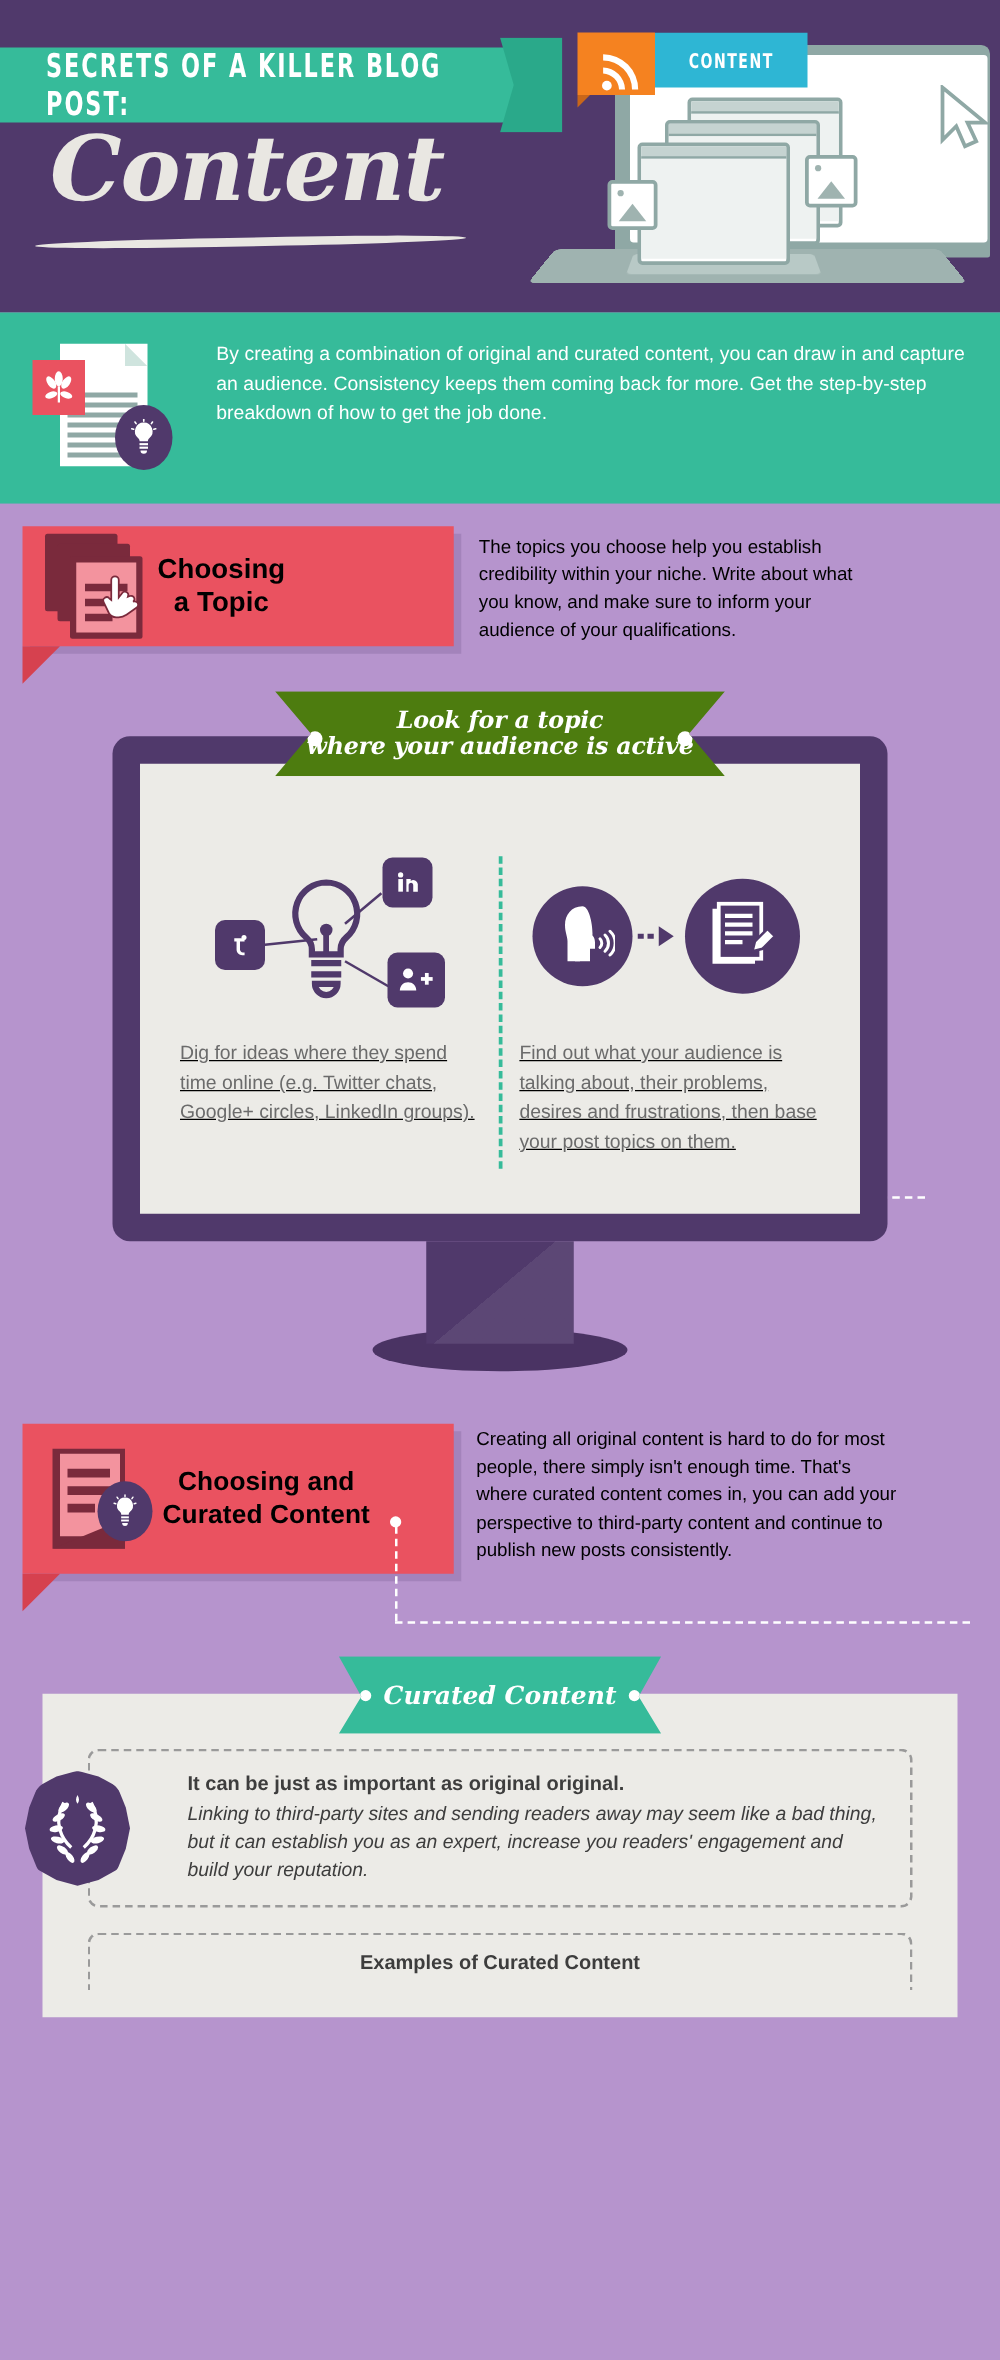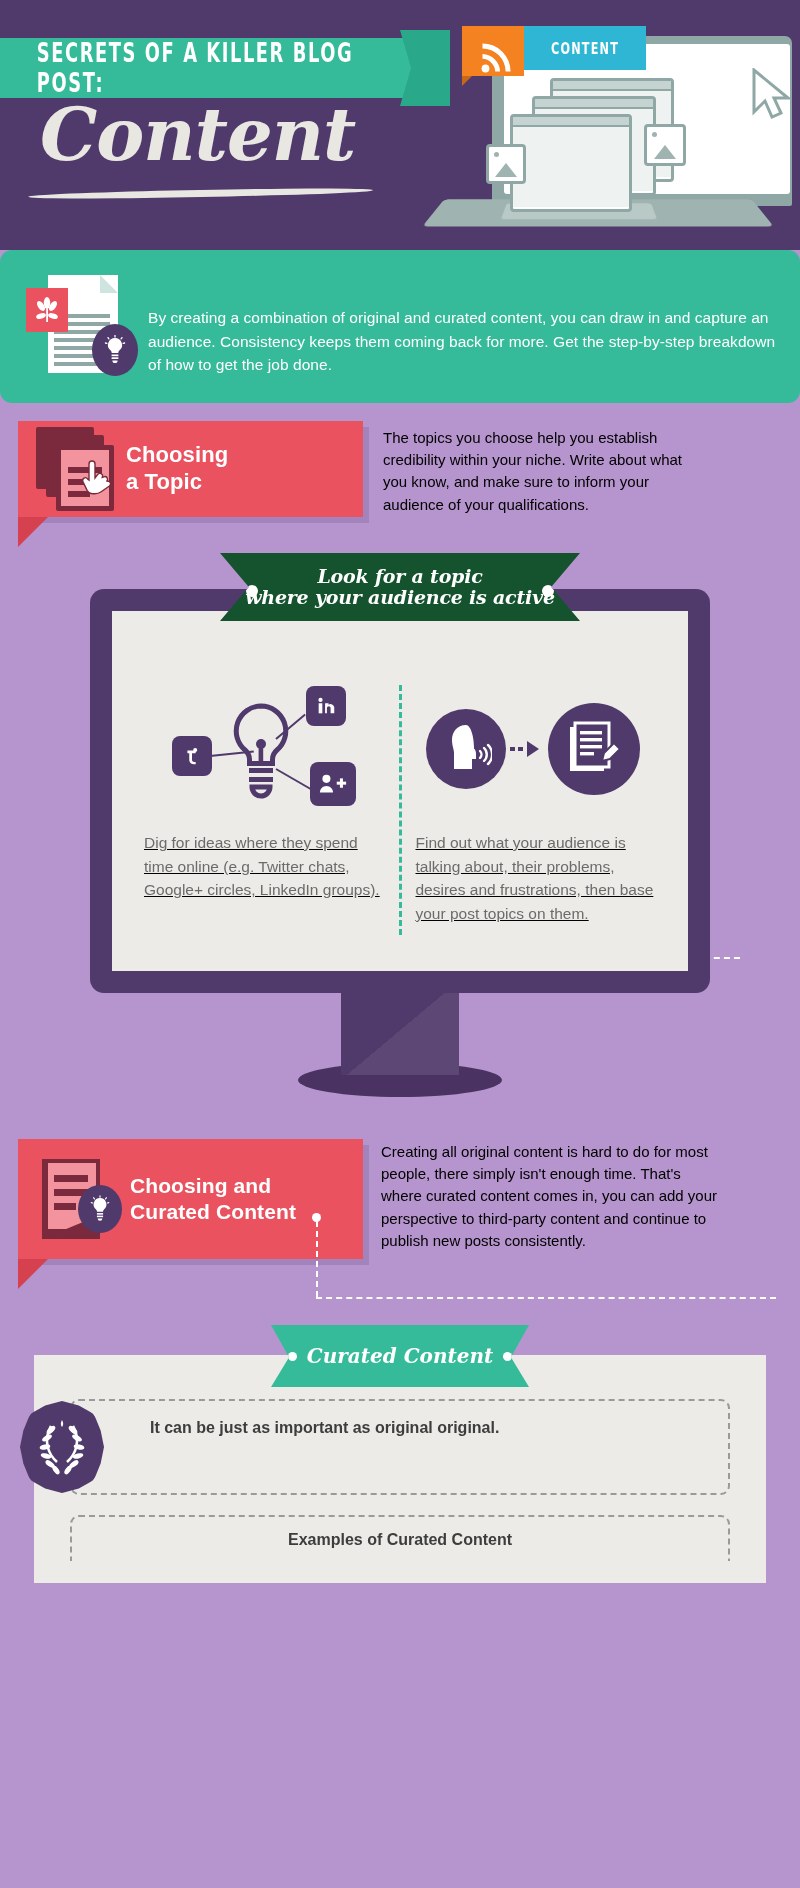--- a/index.html
+++ b/index.html
@@ -120,23 +120,22 @@
   .pc2 { left:204px; top:102px; width:42px; height:42px; z-index:6; }
   .mtn { width:0;height:0;border-left:11px solid transparent;border-right:11px solid transparent;border-bottom:14px solid #9fb3b0; margin-bottom:4px;}
   .sun { position:absolute; left:5px; top:5px; width:5px;height:5px;border-radius:50%;background:#9fb3b0;}
   .cursor { position:absolute; right:8px; top:46px; z-index:9; }
 
   
   .intro {
     position:relative;
     background:#36bb9a;
     padding:22px 24px 26px 24px;
-    display:flex; align-items:flex-end; gap:4px;
+    display:flex; align-items:flex-start; gap:29px;
     min-height:120px;
-    border-radius:12px;
   }
   .intro-icon { position:relative; width:120px; height:105px; flex:0 0 120px; }
   .doc-sheet {
     position:absolute; left:24px; top:3px; width:70px; height:98px;
     background:#ffffff;
   }
   .doc-fold {
     position:absolute; left:76px; top:3px; width:18px; height:18px;
     background:#cfe4de; clip-path:polygon(0 0,100% 100%,0 100%);
   }
@@ -169,25 +168,26 @@
     background:#ea5260;
     display:flex; align-items:center;
     box-shadow:6px 6px 0 rgba(80,57,107,.18);
   }
   .callout:after {
     content:""; position:absolute; left:0; top:100%;
     border-left:30px solid #d6414f;
     border-bottom:30px solid transparent;
   }
   .callout-title {
-    color:#ffffff;
+    color:#000000;
     font-size:22px;
     font-weight:bold;
     line-height:1.22;
     letter-spacing:0.1px;
+    text-align:center;
   }
   .callout-desc {
     color:#000000;
     font-size:15px;
     line-height:1.48;
     padding-top:6px;
   }
 
   
   .stack { position:relative; width:92px; height:92px; flex:0 0 92px; }
@@ -230,21 +230,21 @@
     min-height:360px;
     position:relative;
     padding:64px 18px 26px 18px;
     display:flex;
   }
   .ribbon-green {
     position:absolute;
     left:50%; transform:translateX(-50%);
     top:-36px;
     width:360px; height:68px;
-    background:#14532d;
+    background:#4d7c0f;
     clip-path:polygon(0 0,100% 0,92% 50%,100% 100%,0 100%,8% 50%);
     display:flex; align-items:center; justify-content:center;
     z-index:5;
   }
   .ribbon-green .rtext {
     color:#ffffff;
     font-family:"DejaVu Serif","Liberation Serif",serif;
     font-style:italic; font-weight:bold;
     font-size:19px; line-height:1.12; text-align:center;
     letter-spacing:-0.2px;
@@ -619,20 +619,21 @@
                   <ellipse cx="44" cy="40" rx="5.4" ry="2.6" transform="rotate(-14 44 40)"></ellipse>
                   <ellipse cx="40" cy="48" rx="5.2" ry="2.6" transform="rotate(-36 40 48)"></ellipse>
                   <ellipse cx="34" cy="54" rx="5" ry="2.5" transform="rotate(-54 34 54)"></ellipse>
                 </g>
               </g>
               <path d="M17 10c-4 7-5 15-3 22 1.5 5.5 4.5 10 9 14" fill="none" stroke="#fff" stroke-width="2.6"></path>
               <path d="M39 10c4 7 5 15 3 22-1.5 5.5-4.5 10-9 14" fill="none" stroke="#fff" stroke-width="2.6"></path>
             </svg>
           </div>
           <h4>It can be just as important as original  original.</h4>
+          <p>Linking to third-party sites and sending readers away may seem like a bad thing, but it can establish you as an expert, increase you readers' engagement and build your reputation.</p>
         </div>
 
 
         <div class="fact fact-partial" style="text-align:center;padding-top:12px;">
           <h4>Examples of Curated Content</h4>
         </div>
       </div>
     </div>
 
   </div>

